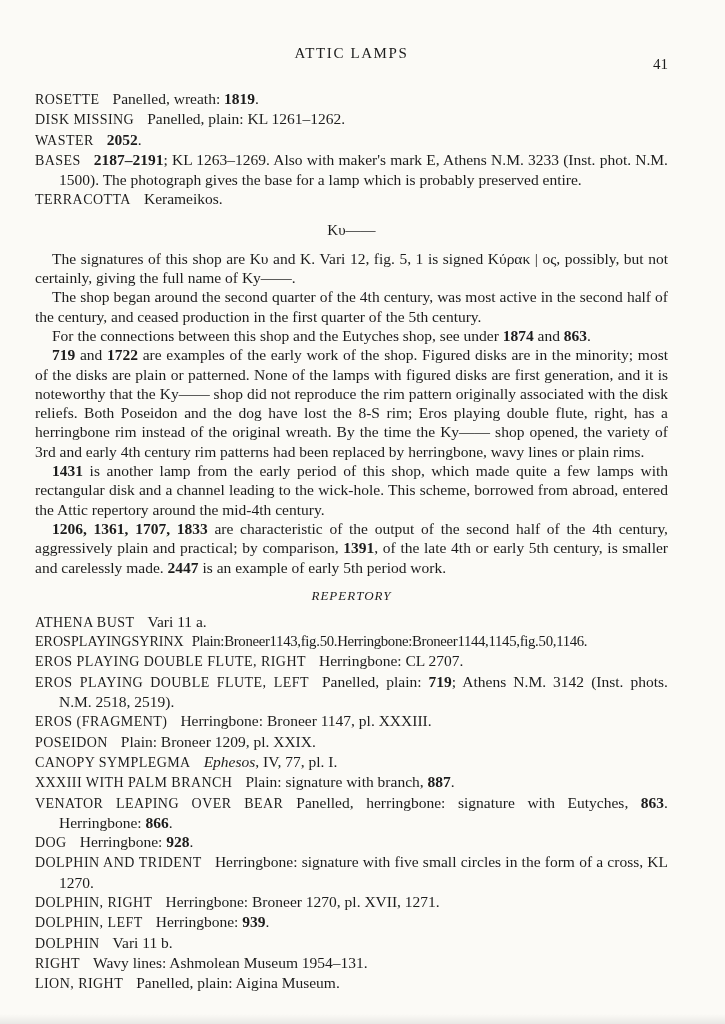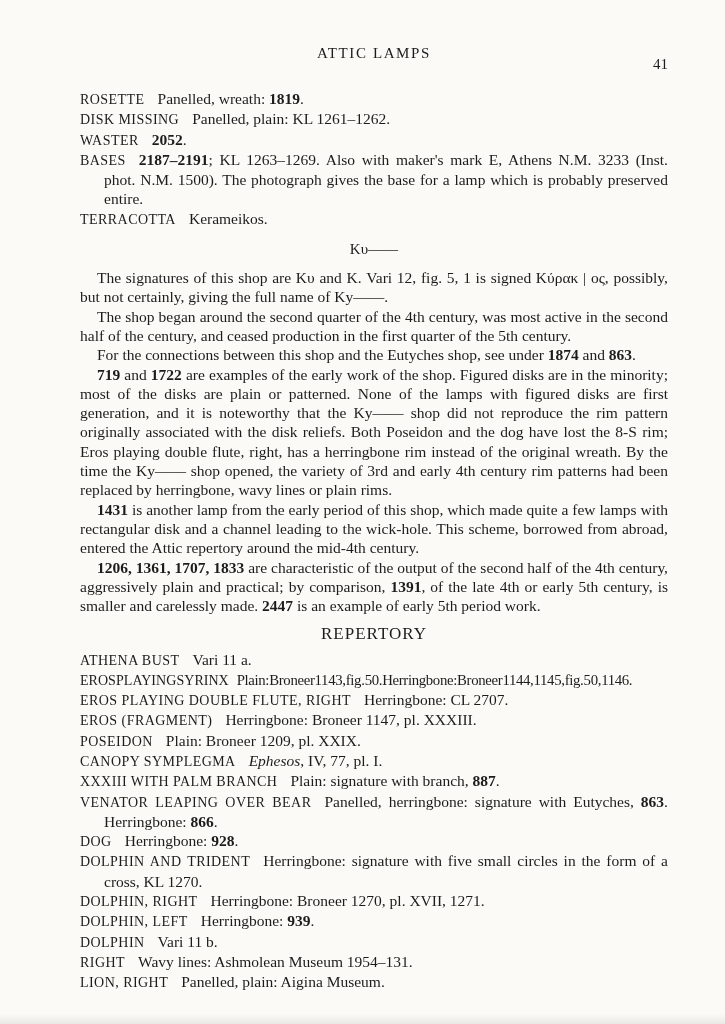--- a/index.html
+++ b/index.html
@@ -8,21 +8,21 @@
     background: #f2f0ec;
     font-family: "Liberation Serif", "DejaVu Serif", serif;
   }
   .page {
     position: relative;
     width: 725px;
     height: 1024px;
     box-sizing: border-box;
     background: #fbfaf6;
     color: #1c1c1c;
-    padding: 44px 57px 0 80px;
+    padding: 44px 57px 0 35px;
     overflow: hidden;
   }
   .page::after {
     content: "";
     position: absolute;
     left: 0; right: 0; bottom: 0;
     height: 10px;
     background: linear-gradient(to bottom, rgba(0,0,0,0), rgba(0,0,0,0.07));
     pointer-events: none;
   }
@@ -62,22 +62,23 @@
   .para { text-indent: 17px; }
   .section-head {
     margin: 11px 0 9px 0;
     text-align: center;
     font-weight: normal;
     font-size: 15px;
     line-height: 19px;
   }
   .section-head.small {
     margin: 9px 0 7px 0;
-    font-size: 17px;
+    font-size: 13px;
     letter-spacing: 1px;
+    font-style: italic;
   }
   .b { font-weight: bold; }
   .i { font-style: italic; }
 </style>
 </head>
 <body>
 
 <div class="page">
   <div class="header">
     <span class="running-head">ATTIC LAMPS</span>
@@ -102,20 +103,21 @@
       <p class="para"><span class="b">1431</span><span> is another lamp from the early period of this shop, which made quite a few lamps with rectangular disk and a channel leading to the wick-hole. This scheme, borrowed from abroad, entered the Attic repertory around the mid-4th century.</span></p>
       <p class="para"><span class="b">1206, 1361, 1707, 1833</span><span> are characteristic of the output of the second half of the 4th century, aggressively plain and practical; by comparison, </span><span class="b">1391</span><span>, of the late 4th or early 5th century, is smaller and carelessly made. </span><span class="b">2447</span><span> is an example of early 5th period work.</span></p>
     </div>
 
   <h4 class="section-head small">REPERTORY</h4>
 
   <div class="entries">
       <p class="entry"><span class="label">ATHENA BUST</span><span>Vari 11 a.</span></p>
       <p class="entry tight"><span class="label">EROS PLAYING SYRINX</span><span>Plain: Broneer 1143, fig. 50. Herringbone: Broneer 1144, 1145, fig. 50, 1146.</span></p>
       <p class="entry"><span class="label">EROS PLAYING DOUBLE FLUTE, RIGHT</span><span>Herringbone: CL 2707.</span></p>
+      <p class="entry"><span class="label">EROS PLAYING DOUBLE FLUTE, LEFT</span><span>Panelled, plain: </span><span class="b">719</span><span>; Athens N.M. 3142 (Inst. phots. N.M. 2518, 2519).</span></p>
       <p class="entry"><span class="label">EROS (FRAGMENT)</span><span>Herringbone: Broneer 1147, pl. XXXIII.</span></p>
       <p class="entry"><span class="label">POSEIDON</span><span>Plain: Broneer 1209, pl. XXIX.</span></p>
       <p class="entry"><span class="label">CANOPY SYMPLEGMA</span><span class="i">Ephesos</span><span>, IV, 77, pl. I.</span></p>
       <p class="entry"><span class="label">XXXIII WITH PALM BRANCH</span><span>Plain: signature with branch, </span><span class="b">887</span><span>.</span></p>
       <p class="entry"><span class="label">VENATOR LEAPING OVER BEAR</span><span>Panelled, herringbone: signature with Eutyches, </span><span class="b">863</span><span>. Herringbone: </span><span class="b">866</span><span>.</span></p>
       <p class="entry"><span class="label">DOG</span><span>Herringbone: </span><span class="b">928</span><span>.</span></p>
       <p class="entry"><span class="label">DOLPHIN AND TRIDENT</span><span>Herringbone: signature with five small circles in the form of a cross, KL 1270.</span></p>
       <p class="entry"><span class="label">DOLPHIN, RIGHT</span><span>Herringbone: Broneer 1270, pl. XVII, 1271.</span></p>
       <p class="entry"><span class="label">DOLPHIN, LEFT</span><span>Herringbone: </span><span class="b">939</span><span>.</span></p>
       <p class="entry"><span class="label">DOLPHIN</span><span>Vari 11 b.</span></p>

